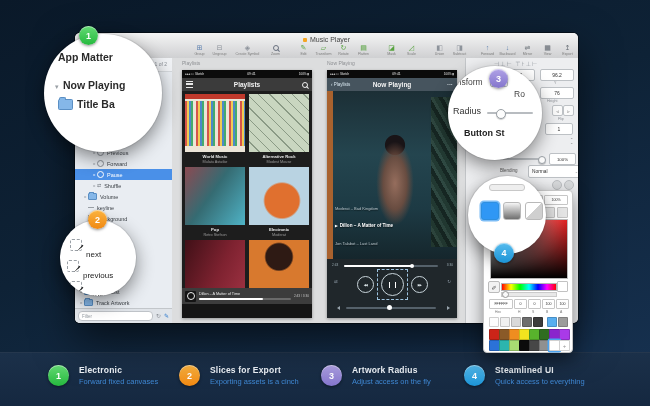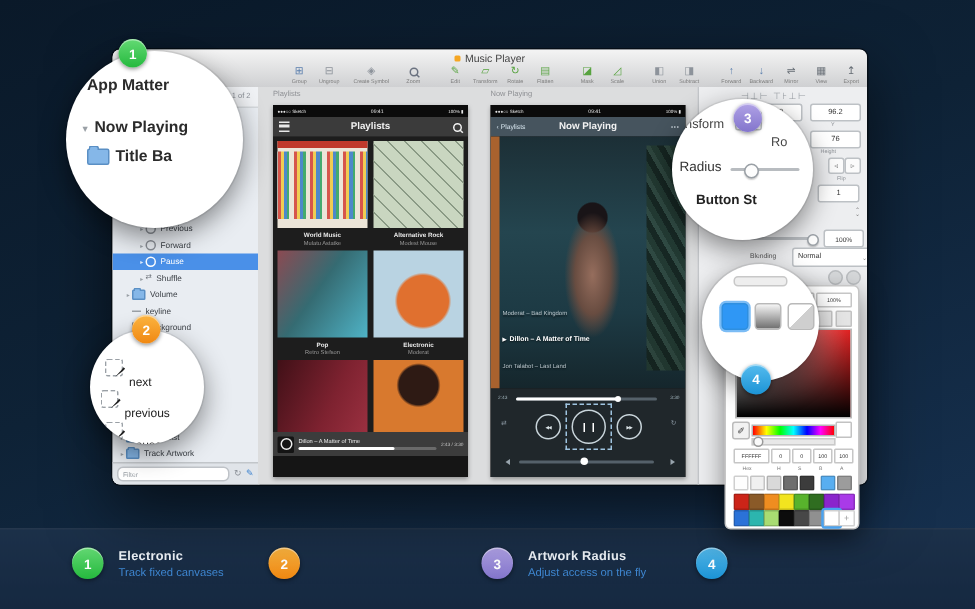--- a/index.html
+++ b/index.html
@@ -157,41 +157,49 @@
 
 <div id="scene">
 
   <div class="band"></div>
   <div class="feat" style="left:48px;">
     <div class="fcirc b-green">
         <span>1</span>
       </div>
     <div>
       <div class="ftitle">Electronic</div>
-      <div class="fsub">Track fixed canvases</div>
+      <div class="fsub">Forward fixed canvases</div>
     </div>
   </div>
   <div class="feat" style="left:179px;">
     <div class="fcirc b-orange">
         <span>2</span>
       </div>
+    <div>
+      <div class="ftitle">Slices for Export</div>
+      <div class="fsub">Exporting assets is a cinch</div>
+    </div>
   </div>
   <div class="feat" style="left:321px;">
     <div class="fcirc b-purple">
         <span>3</span>
       </div>
     <div>
       <div class="ftitle">Artwork Radius</div>
       <div class="fsub">Adjust access on the fly</div>
     </div>
   </div>
   <div class="feat" style="left:464px;">
     <div class="fcirc b-blue">
         <span>4</span>
       </div>
+    <div>
+      <div class="ftitle">Steamlined UI</div>
+      <div class="fsub">Quick access to everything</div>
+    </div>
   </div>
 
   <div class="window">
     <div class="chrome">
       <div class="abs" style="left:7px;top:5px;">
         <span class="tl" style="background:#fc615d;"></span><span class="tl" style="background:#fdbc40;"></span><span class="tl" style="background:#34c749;"></span>
       </div>
       <div class="win-title"><span class="doc-dot"></span><span>Music Player</span></div>
       <div class="toolbar">
         <div class="tbi">

